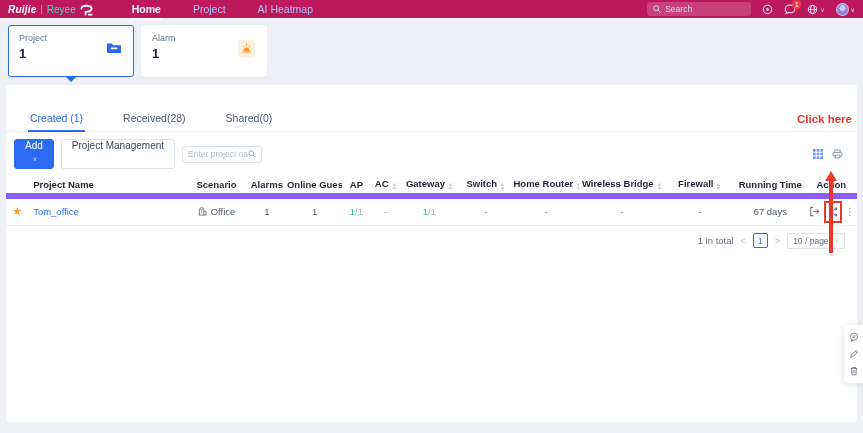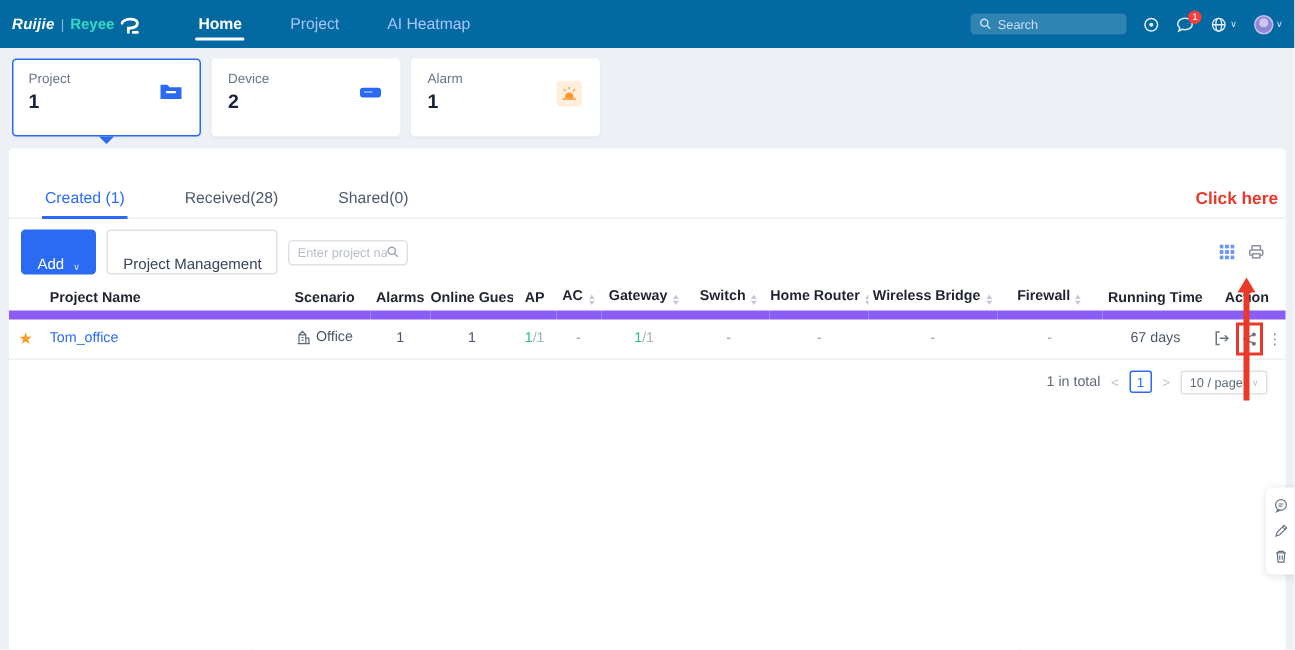--- a/index.html
+++ b/index.html
@@ -6,27 +6,27 @@
   html,body { width: 863px; height: 433px; }
   body {
     position: relative;
     background: #edf0f4;
     font-family: "Liberation Sans", sans-serif;
     overflow: hidden;
     color: #39445a;
   }
   
   .navbar {
-    height: 32px; background: #0369a1; display: flex; align-items: center;
+    height: 18px; background: #be185d; display: flex; align-items: center;
     padding: 0 8px; color: #fff;
   }
   .brand { display: flex; align-items: center; gap: 3px; cursor: pointer; }
   .brand-ruijie { font-style: italic; font-weight: bold; font-size: 10px; letter-spacing: .2px; }
   .brand-div { color: rgba(255,255,255,.55); font-size: 9px; margin: 0 1px; }
-  .brand-reyee { color: #35dbc6; font-weight: bold; font-size: 10px; }
+  .brand-reyee { color: #35dbc6; font-weight: normal; font-size: 10px; }
   .nav-items { display: flex; margin-left: 22px; height: 21px; }
   .nav-item {
     position: relative; padding: 0 16px; font-size: 10.5px; line-height: 21px;
     color: #a9c4fb; cursor: pointer; white-space: nowrap;
   }
   .nav-item.active { color: #fff; font-weight: bold; }
   .nav-item.active::after {
     content: ""; position: absolute; left: 14px; right: 14px; bottom: 0;
     height: 2px; background: #fff; border-radius: 1px;
   }
@@ -83,22 +83,22 @@
     cursor: pointer; white-space: nowrap; margin-top: 19px;
   }
   .tab.active { color: #2b6bf3; }
   .tab.active::after {
     content: ""; position: absolute; left: 0; right: 0; bottom: -1px;
     height: 2px; background: #2b6bf3;
   }
   .toolbar { display: flex; align-items: center; gap: 7px; padding: 7px 8px 5px; }
   .btn {
     height: 30px; padding: 0 10px; font-size: 10px; border-radius: 3px;
-    display: inline-flex; align-items: flex-end; gap: 4px; cursor: pointer;
-    background: #fff; border: 1px solid #dde1e8; color: #39445a; white-space: nowrap;
+    display: inline-flex; align-items: center; gap: 4px; cursor: pointer;
+    background: #fff; border: 1px solid #dde1e8; color: #39445a; white-space: nowrap; flex-direction: column;
   }
   .btn.primary { background: #2b6bf3; border-color: #2b6bf3; color: #fff; }
   .btn .caret { color: #e3ecff; }
   .proj-search {
     display: flex; align-items: center; width: 80px; height: 17px;
     border: 1px solid #dde1e8; border-radius: 3px; padding: 0 5px; background: #fff;
   }
   .proj-search input {
     border: none; outline: none; width: 100%; font-size: 8.5px;
     font-family: "Liberation Sans", sans-serif; color: #39445a;
@@ -229,30 +229,20 @@
   <div class="card selected">
     <div class="card-label">Project</div>
     <div class="card-value">1</div>
     <span class="card-icon">
       <svg width="16" height="12" viewBox="0 0 16 12">
           <path d="M1 1.5 h4.6 l1.5 1.7 H15 V11 H1 Z" fill="#2a6af2"></path>
           <rect x="4.5" y="5.6" width="7" height="1.6" rx=".8" fill="#fff"></rect>
         </svg>
     </span>
     <span class="tri"></span>
-  </div>
-  <div class="card">
-    <div class="card-label">Device</div>
-    <div class="card-value">2</div>
-    <span class="card-icon">
-      <svg width="16" height="11" viewBox="0 0 16 11">
-          <rect x="1" y="2.5" width="14" height="6.5" rx="2" fill="#2a6af2"></rect>
-          <rect x="3.5" y="4.6" width="6" height="1.4" rx=".7" fill="#7ea6f8"></rect>
-        </svg>
-    </span>
   </div>
   <div class="card">
     <div class="card-label">Alarm</div>
     <div class="card-value">1</div>
     <span class="card-icon alarm-chip">
       <svg width="11" height="11" viewBox="0 0 12 12">
           <path d="M3 8 a3 3 0 0 1 6 0 v1 H3 Z" fill="#ff9530"></path>
           <path d="M1.6 9.8 H10.4" stroke="#ff9530" stroke-width="1.2" stroke-linecap="round"></path>
           <path d="M6 1.2 V2.4 M2.2 3 L3 3.9 M9.8 3 L9 3.9" stroke="#ff9530" stroke-width="1" stroke-linecap="round"></path>
         </svg>

